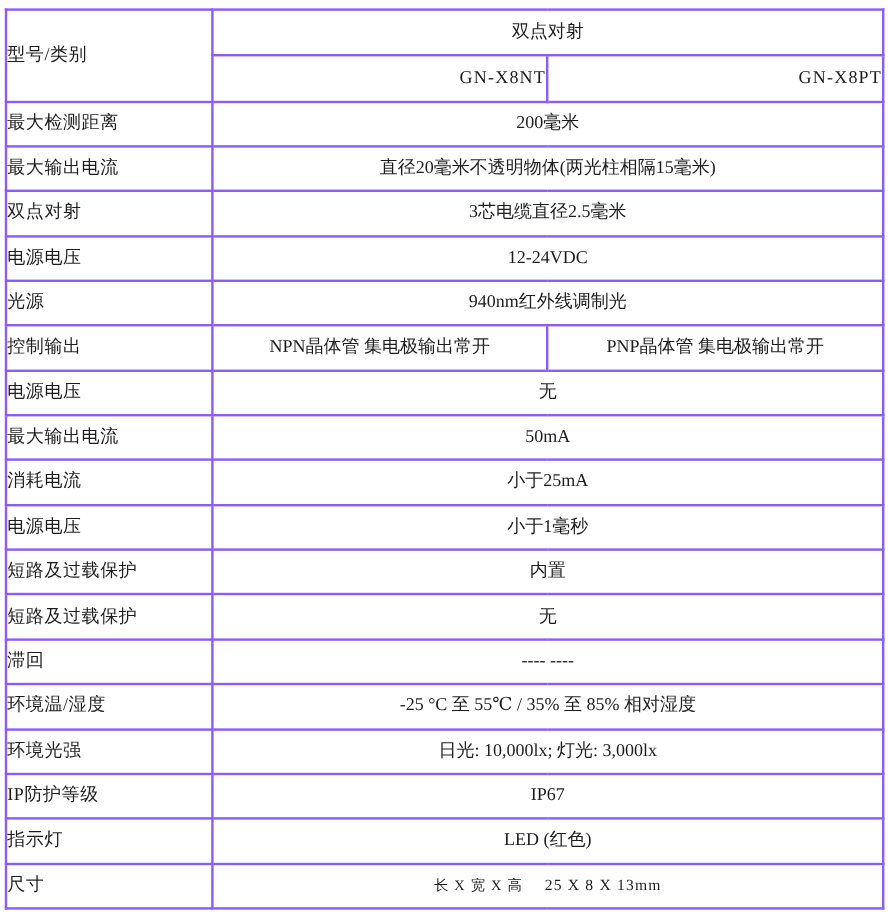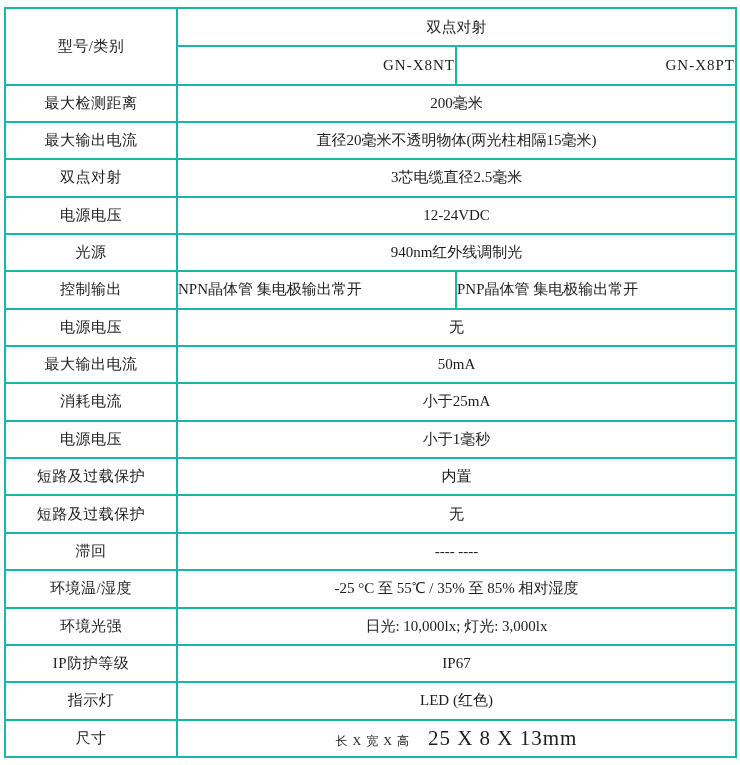--- a/index.html
+++ b/index.html
@@ -19,54 +19,54 @@
     position: absolute;
     left: 4px;
     top: 7px;
     width: 731px;
     height: 751px;
     border-collapse: collapse;
     table-layout: fixed;
     border: 2px solid #2b2b2b;
   }
   table.spec td {
-    border: 2px solid #14b8a6;
+    border: 2px solid #8b5cf6;
     padding: 0;
     vertical-align: middle;
     font-size: 15px;
     line-height: 1.15;
     background: #ffffff;
   }
   td.label {
-    text-align: center;
+    text-align: left;
     padding-left: 9px;
     letter-spacing: 0.5px;
     border-radius: 16px;
   }
   td.value {
     text-align: center;
   }
   tr.subrow { height: 38px; }
-  tr.row    { height: 37px; font-family: Liberation Serif, serif; }
+  tr.row    { height: 37px; }
   td.model {
     text-align: right;
     font-size: 16px;
     letter-spacing: 1px;
   }
   td.output-cell {
-    text-align: left;
+    text-align: center;
     font-size: 13px;
     margin-top: 28px;
   }
   .dims-prefix {
     font-size: 12px;
     letter-spacing: 1px;
   }
   .dims-value {
-    font-size: 21px;
+    font-size: 13px;
     margin-left: 18px;
     letter-spacing: 1px;
   }
 </style>
 </head>
 <body>
 
 <div class="page">
   <table class="spec">
     <colgroup>

